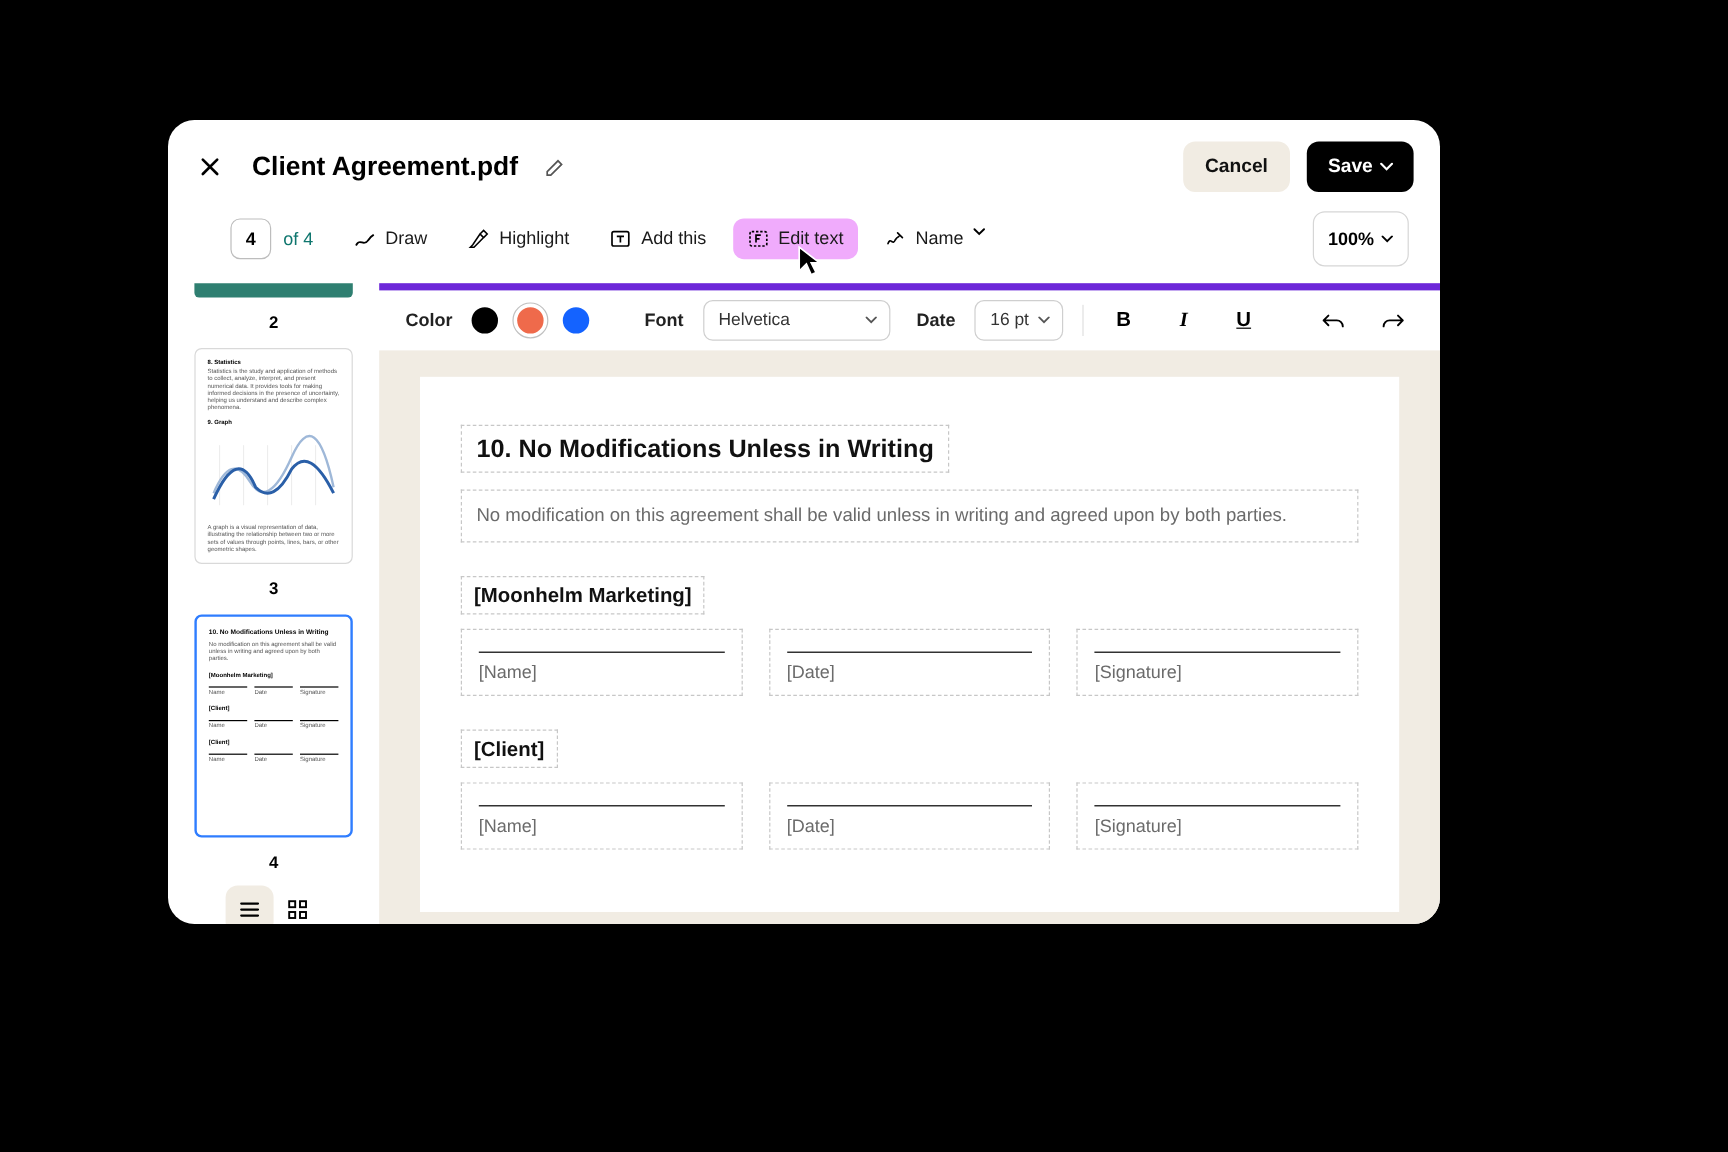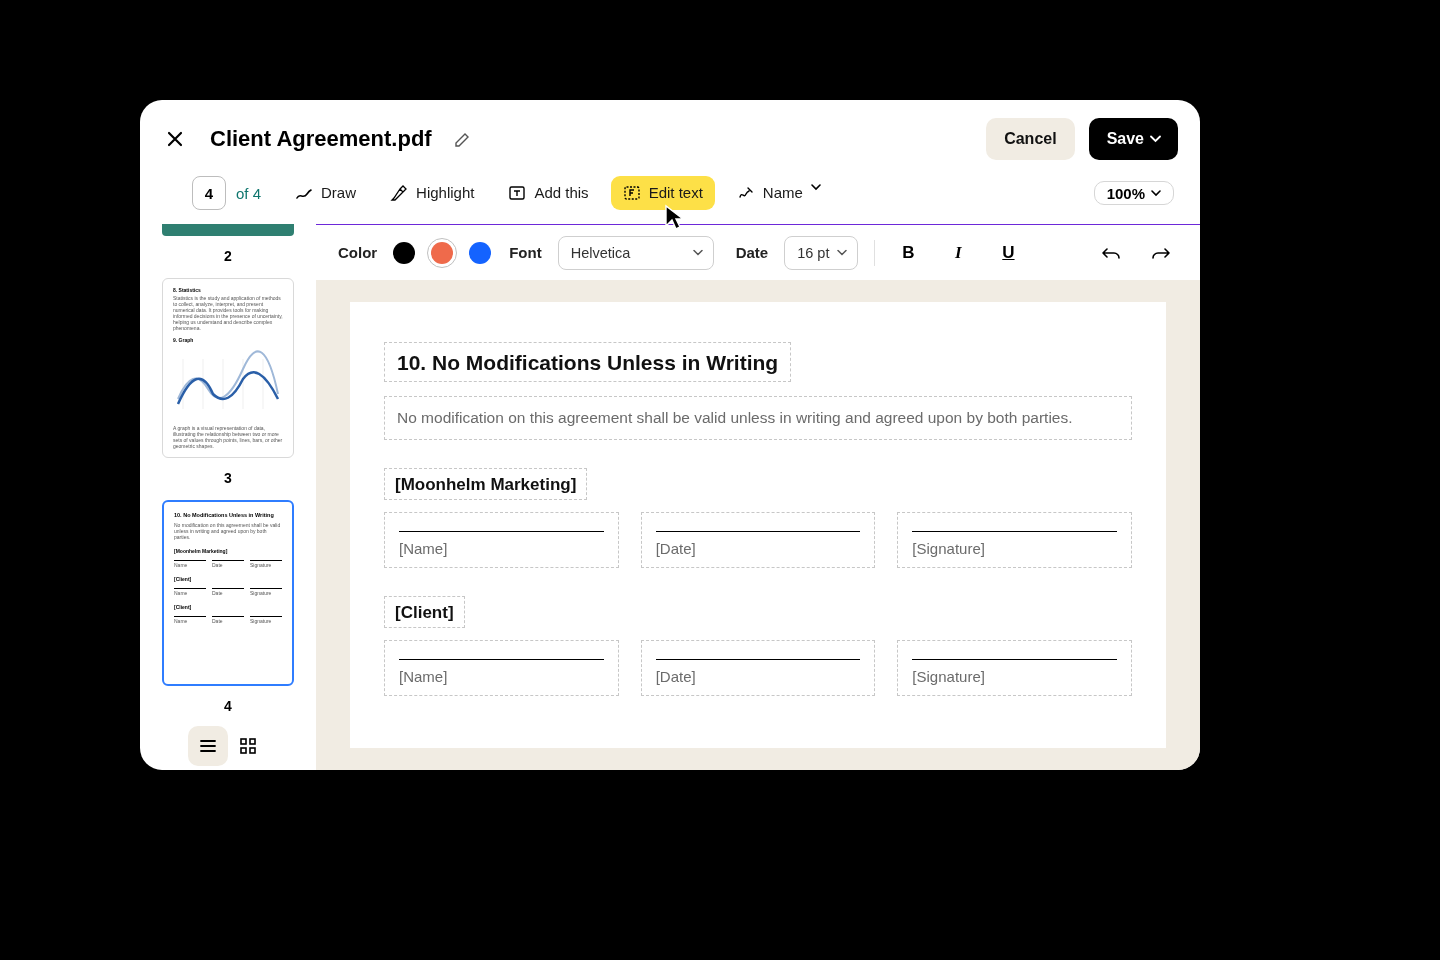--- a/index.html
+++ b/index.html
@@ -73,25 +73,25 @@
     font-weight: 600; font-size: 15px;
   }
   .page-total { font-size: 15px; color:#0f766e; margin-right: 12px; }
   .tool {
     display:flex; align-items:flex-start; gap:8px;
     padding: 8px 12px;
     border-radius: 9px;
     font-size: 15px; font-weight: 500; color:#1a1a1a;
     cursor:pointer;
   }
-  .tool.active { background: #fde047; }
+  .tool.active { background: #f0abfc; }
   .tool .ico { width:18px; height:18px; display:flex; align-items:center; justify-content:center; }
   .toolbar-spacer { flex:1; }
   .zoom {
-    height: 24px; padding: 0 12px;
+    height: 46px; padding: 0 12px;
     border: 1.5px solid #d6d6d6; border-radius: 10px;
     display:flex; align-items:center; gap:6px;
     font-weight:600; font-size:15px;
     cursor:pointer;
     margin-right: 4px;
   }
 
   
   .cursor-overlay {
     position: absolute;
@@ -145,21 +145,21 @@
   }
   .sf-btn.active { background:#f1ece3; }
 
   
   .editor-col { flex:1; display:flex; flex-direction:column; }
   .format-bar {
     height: 56px;
     display:flex; align-items:center;
     padding: 0 22px;
     gap: 16px;
-    border-top: 1px solid #6d28d9;
+    border-top: 6px solid #6d28d9;
   }
   .fb-label { font-size: 15px; font-weight:600; color:#222; }
   .swatch {
     width: 22px; height:22px; border-radius:50%;
     cursor:pointer;
   }
   .swatch.black { background:#000; }
   .swatch.orange { background:#ef6a4b; position:relative; }
   .swatch.orange::after {
     content:""; position:absolute; inset:-4px; border:1.5px solid #c0c0c0; border-radius:50%;
@@ -414,21 +414,21 @@
     </div>
 
     <div class="editor-col">
 
       <div class="format-bar">
         <span class="fb-label">Color</span>
         <div class="swatch black"></div>
         <div class="swatch orange"></div>
         <div class="swatch blue"></div>
 
-        <span class="fb-label" style="margin-left:2px">Font</span>
+        <span class="fb-label" style="margin-left:30px">Font</span>
         <div class="select">
           <span>Helvetica</span>
           <span class="chev">
             <svg width="10" height="7" viewBox="0 0 10 7">
                 <path d="M1 1 L5 5 L9 1" stroke="#555" stroke-width="1.5" fill="none" stroke-linecap="round"></path>
               </svg>
           </span>
         </div>
 
         <span class="fb-label" style="margin-left:6px">Date</span>

